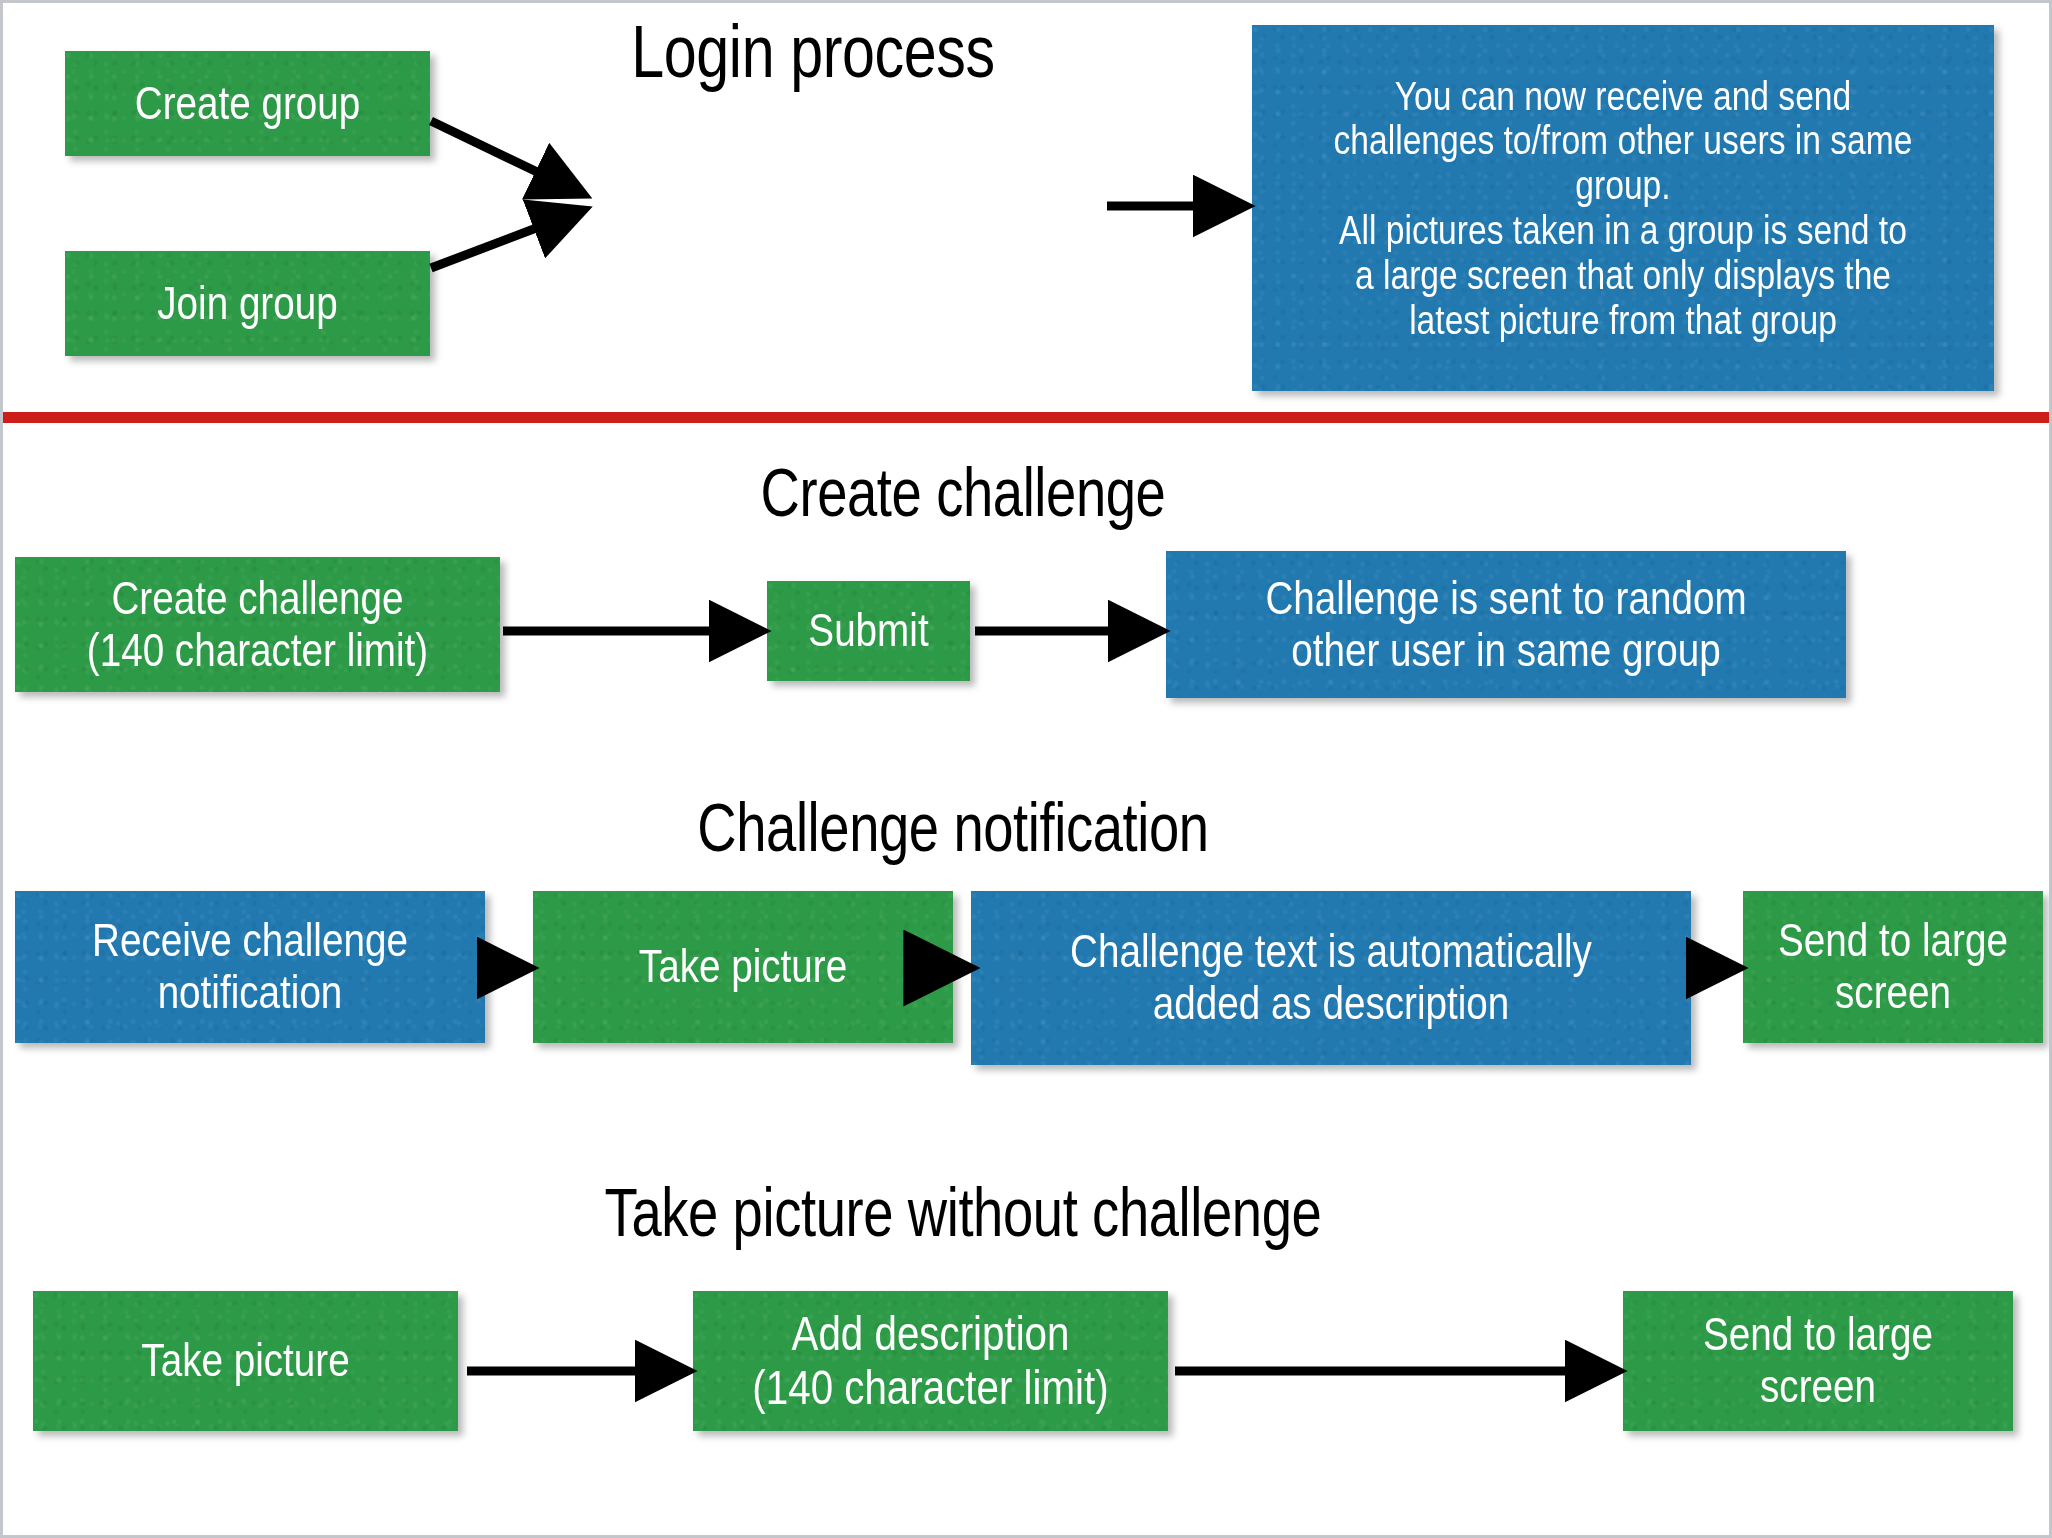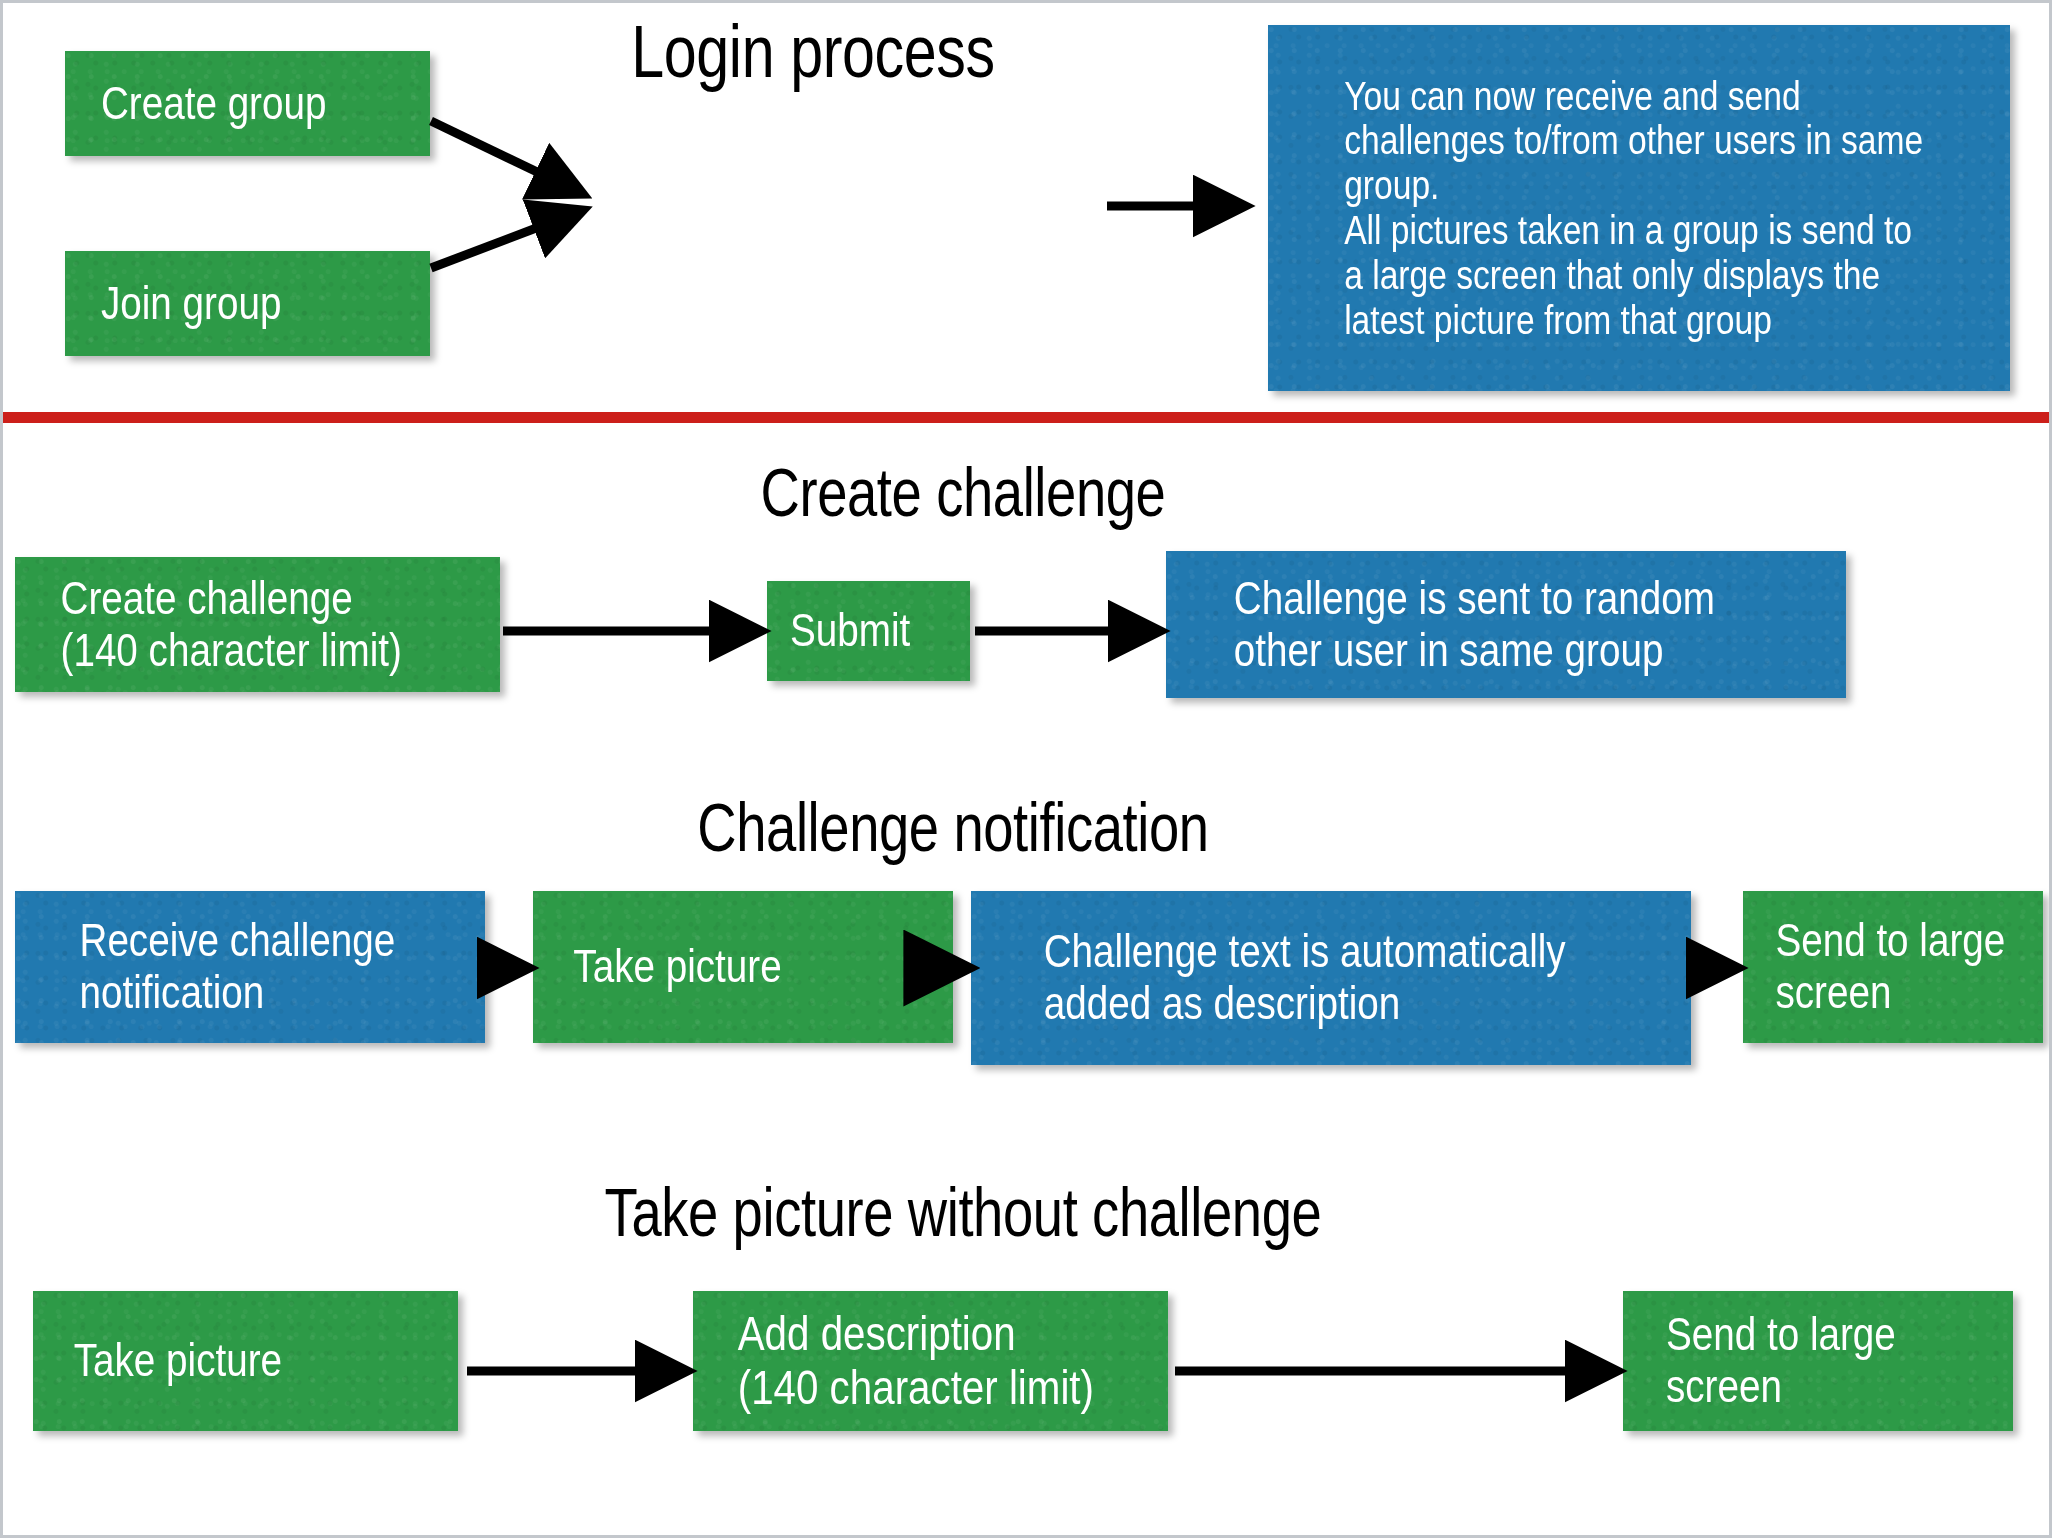--- a/index.html
+++ b/index.html
@@ -31,21 +31,21 @@
     text-align: center;
     letter-spacing: -0.5px;
   }
 
   
   .node {
     position: absolute;
     display: flex;
     align-items: center;
     justify-content: center;
-    text-align: left;
+    text-align: center;
     color: #ffffff;
     font-family: "Liberation Sans Narrow", "Liberation Sans", "DejaVu Sans", sans-serif;
     font-weight: 400;
     line-height: 1.12;
     padding: 4px 8px;
     box-shadow: 5px 5px 7px rgba(0,0,0,0.28);
     overflow: hidden;
   }
   .node span {
     display: block;
@@ -99,21 +99,21 @@
 
   <div class="node green" style="left:62px; top:48px; width:365px; height:105px; font-size:46px;">
     <span>Create group</span>
   </div>
 
   <div class="node green" style="left:62px; top:205px; width:365px; height:105px; font-size:46px;margin-top:43px;">
     <span>Join group</span>
   </div>
 
 
-  <div class="node blue" style="left:1249px; top:22px; width:742px; height:366px; font-size:40px; padding:14px 20px; white-space:pre-line;margin-left:16px;">
+  <div class="node blue" style="left:1249px; top:22px; width:742px; height:366px; font-size:40px; padding:14px 20px; white-space:pre-line;">
     <span>You can now receive and send challenges to/from other users in same group.
 All pictures taken in a group is send to a large screen that only displays the latest picture from that group</span>
   </div>
 
   <div id="divider" style="top:409px; height:11px;"></div>
 
   <div class="section-title" style="left:560px; top:450px; width:800px; font-size:68px;">Create challenge</div>
 
   <div class="node green" style="left:12px; top:554px; width:485px; height:135px; font-size:46px; white-space:pre-line;">
     <span>Create challenge

